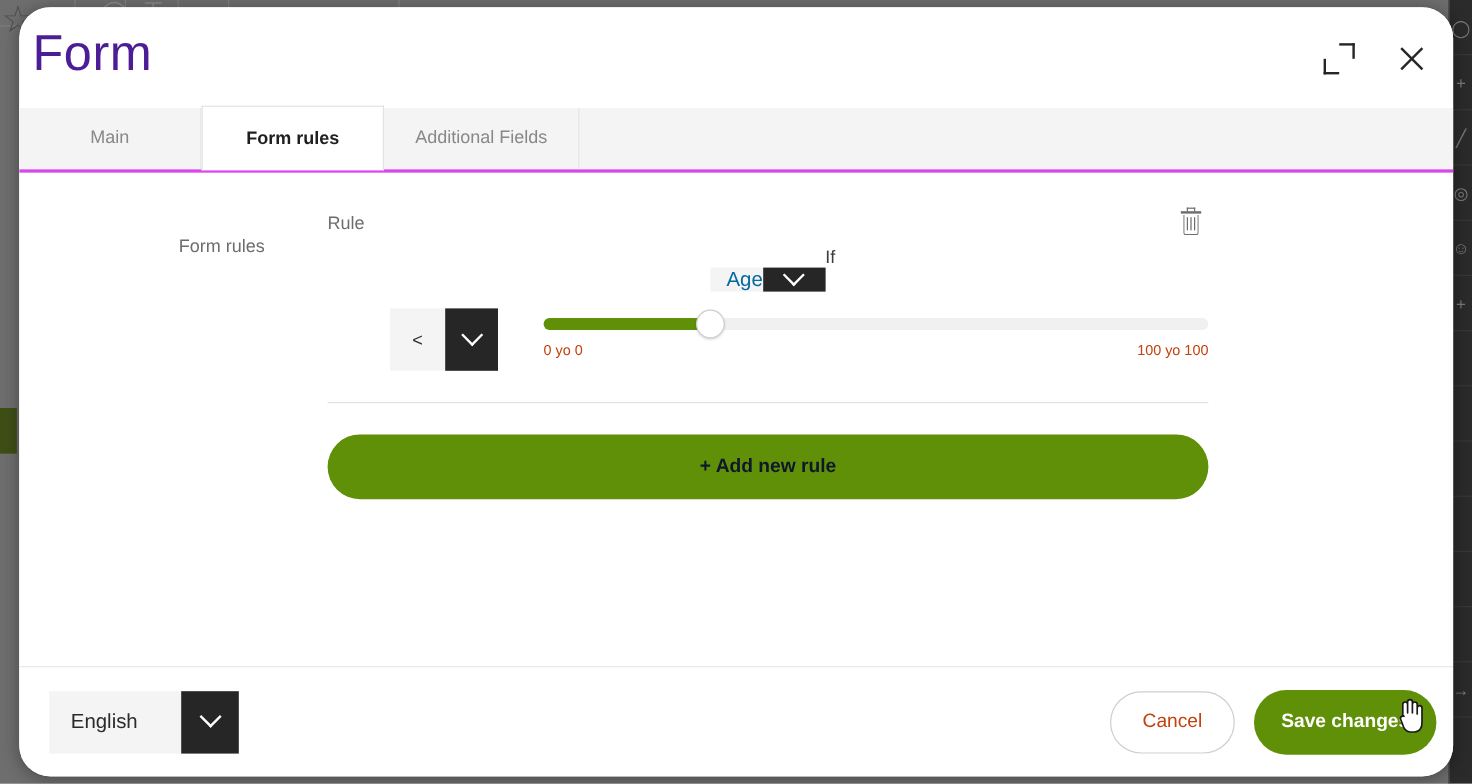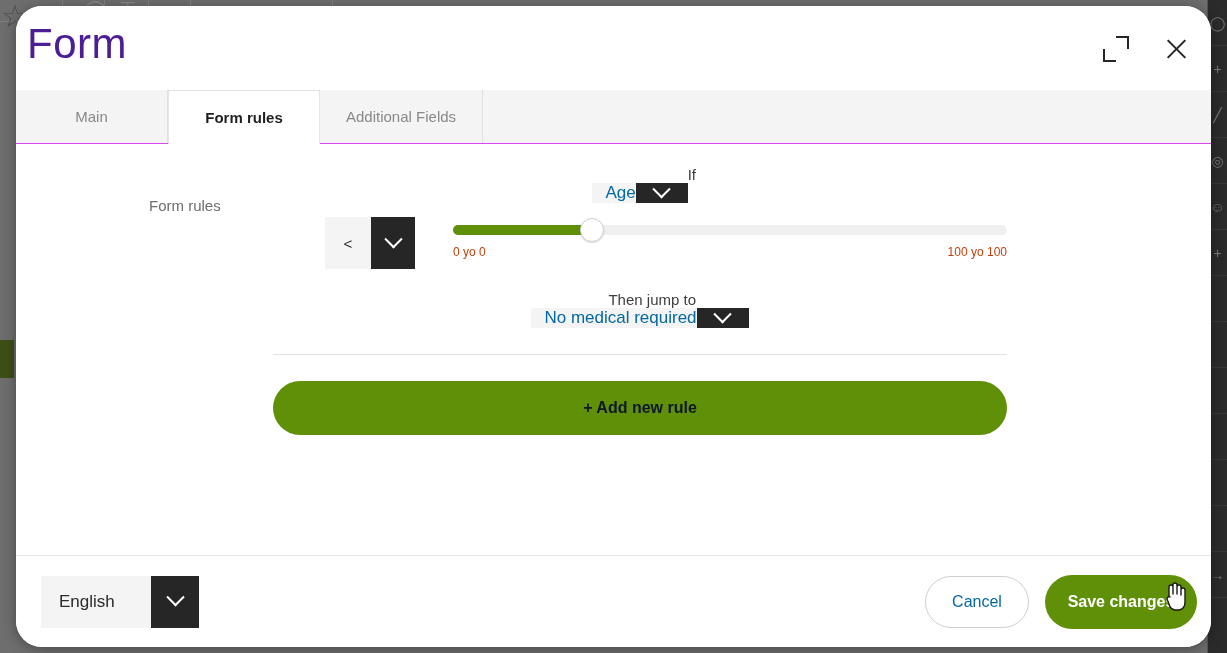--- a/index.html
+++ b/index.html
@@ -85,21 +85,21 @@
     position: absolute; left: 1px; top: 12px; width: 25px; height: 2px; background: #262626;
   }
   .close-ico i:first-child { transform: rotate(45deg); }
   .close-ico i:last-child  { transform: rotate(-45deg); }
 
   
   .tabs {
     height: 54px; flex: 0 0 54px;
     display: flex; align-items: flex-end;
     background: #fff;
-    border-bottom: 1px solid #d946ef;
+    border-bottom: 3px solid #d946ef;
   }
   .tab {
     height: 53px; min-width: 152px;
     display: flex; align-items: center; justify-content: center;
     padding: 0 26px;
     font-size: 15px; color: #888; background: #f4f4f4;
     border-right: 1px solid #e0e0e0;
     cursor: pointer;
   }
   .tab.active {
@@ -230,21 +230,21 @@
   .lang-select { display: flex; height: 52px; cursor: pointer; }
   .lang-select .val {
     width: 110px; background: #f4f4f4; display: flex; align-items: center;
     padding-left: 18px; font-size: 17px; color: #2b2b2b;
   }
   .lang-select .arrow { width: 48px; background: #262626; display: flex; align-items: center; justify-content: center; }
 
   .foot-actions { display: flex; align-items: center; gap: 16px; }
   .btn-cancel {
     width: 104px; height: 52px; border-radius: 26px;
-    border: 1px solid #cfcfcf; background: #fff; color: #0369a1;
+    border: 1px solid #cfcfcf; background: #fff; color: #c2410c;
     font-size: 16px; cursor: pointer;
   }
   .btn-save {
     width: 152px; height: 54px; border-radius: 27px; border: none;
     background: #5f9007; color: #fff; font-size: 16px; font-weight: bold; cursor: pointer;
   }
 
   
   .cursor {
     position: absolute; left: 1163px; top: 580px; width: 26px; height: 32px;
@@ -310,20 +310,34 @@
     <div class="tab">Additional Fields</div>
     <div class="tab filler"></div>
   </div>
 
   <div class="modal-body">
 
     <div class="section-label">Form rules</div>
 
     <div class="rule-area">
 
+      <div class="rule-header">
+        <span class="rule-title">Rule</span>
+        <button class="trash-btn">
+          <span class="trash">
+            <span class="hdl"></span>
+              <span class="lid"></span>
+            <span class="can">
+                <b></b>
+                <b></b>
+                <b></b>
+              </span>
+          </span>
+        </button>
+      </div>
 
       <div class="row">
         <div class="row-label">If</div>
         <div class="select">
           <div class="val">Age</div>
           <div class="arrow">
               <span class="chev"></span>
             </div>
         </div>
       </div>
@@ -342,29 +356,20 @@
             <div class="fill" style="width: 25%; background: rgb(95, 144, 7);"></div>
             <div class="thumb" style="left:25%"></div>
           </div>
           <div class="slider-ticks">
             <span>0 yo 0</span>
             <span>100 yo 100</span>
           </div>
         </div>
       </div>
 
-      <div class="row jump-row">
-        <div class="row-label">Then jump to</div>
-        <div class="select">
-          <div class="val">No medical required</div>
-          <div class="arrow">
-              <span class="chev"></span>
-            </div>
-        </div>
-      </div>
 
       <div class="divider"></div>
 
       <button class="add-rule">+ Add new rule</button>
     </div>
   </div>
 
   <div class="modal-foot">
     <div class="lang-select">
       <div class="val">English</div>

